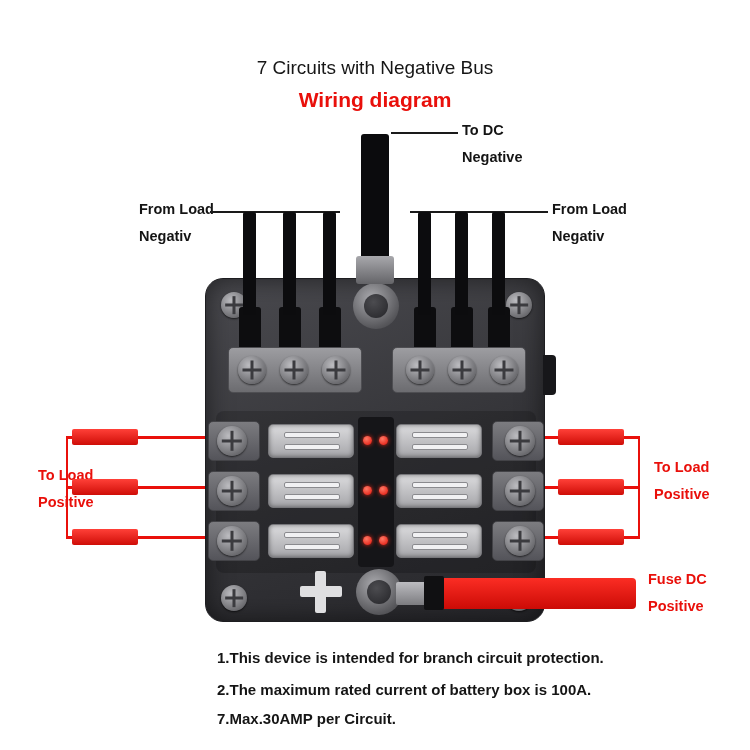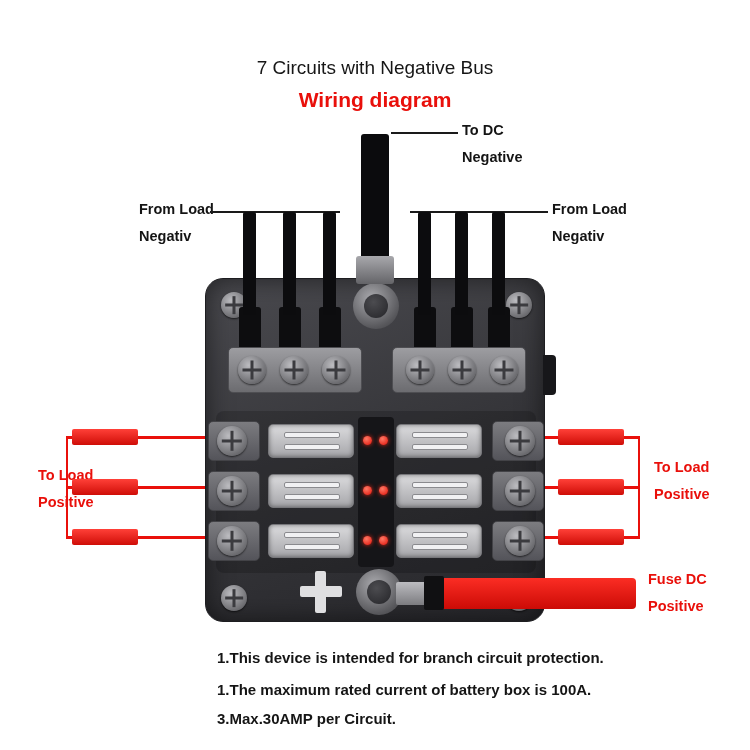--- a/index.html
+++ b/index.html
@@ -223,16 +223,16 @@
   <div class="hline-red" style="left:624px; top:436px; width:16px;"></div>
   <div class="hline-red" style="left:624px; top:486px; width:16px;"></div>
   <div class="hline-red" style="left:624px; top:536px; width:16px;"></div>
   <div class="vline-red" style="left:638px; top:437px; height:102px;"></div>
 
   <div class="lug"></div>
   <div class="shrink"></div>
   <div class="redcable"></div>
 
   <div class="note-item" style="top:649px;">1.This device is intended for branch circuit protection.</div>
-  <div class="note-item" style="top:681px;">1.The maximum rated current of battery box is 100A.</div>
-  <div class="note-item" style="top:710px;">3.Max.30AMP per Circuit.</div>
+  <div class="note-item" style="top:681px;">2.The maximum rated current of battery box is 100A.</div>
+  <div class="note-item" style="top:710px;">7.Max.30AMP per Circuit.</div>
 
 </div>
 
 </body></html>

